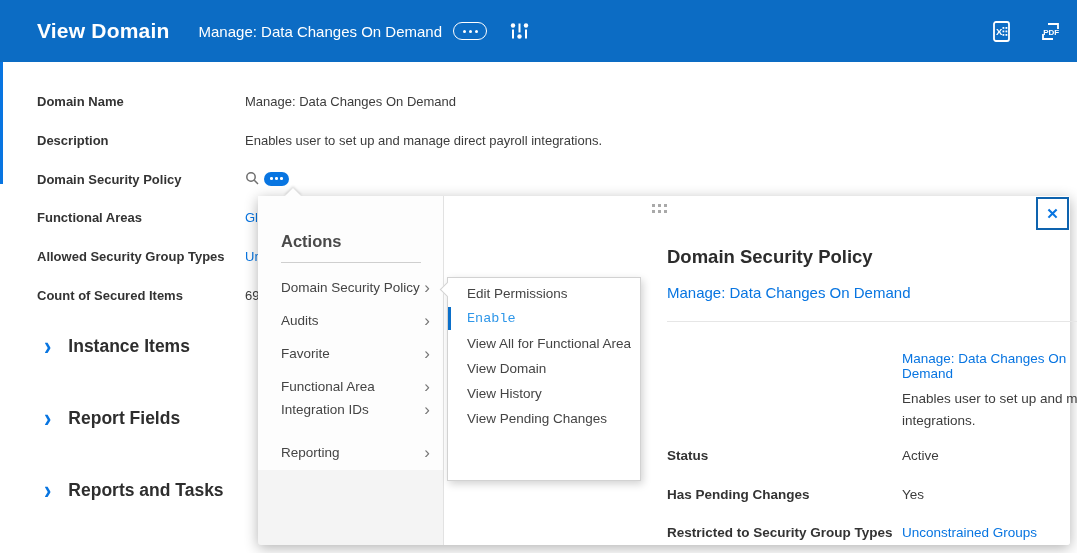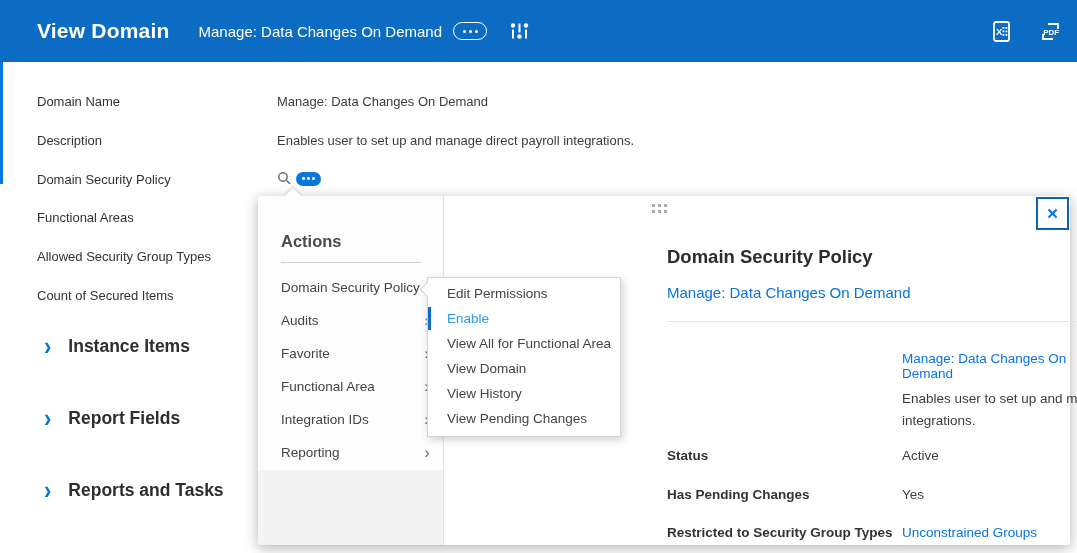--- a/index.html
+++ b/index.html
@@ -19,21 +19,21 @@
     width:34px; height:18px; border:1.5px solid #fff; border-radius:10px;
     display:flex; align-items:center; justify-content:center; gap:3px; margin-left:11px; cursor:pointer;
   }
   .pill-outline i, .pill-solid i { width:3px; height:3px; border-radius:50%; background:#fff; display:block; }
   .ra-icon { margin-left:23px; cursor:pointer; display:flex; }
   .topbar-right { position:absolute; right:15px; top:0; height:62px; display:flex; align-items:center; gap:26px; }
   .doc-icon { cursor:pointer; display:flex; }
   
   .scroll-accent { position:absolute; left:0; top:62px; width:3px; height:122px; background:#0875e1; }
   .field-row { position:absolute; left:37px; font-size:13px; display:flex; }
-  .field-label { width:240px; font-weight:normal; color:#333; flex:none; }
+  .field-label { width:208px; font-weight:bold; color:#333; flex:none; }
   .field-value { color:#3c3c3c; white-space:nowrap; }
   a.lnk { color:#0875e1; text-decoration:none; cursor:pointer; }
   .dsp-cell { display:flex; align-items:center; gap:4px; }
   .pill-solid {
     width:25px; height:14px; border-radius:8px; background:#0875e1;
     display:flex; align-items:center; justify-content:center; gap:2.5px; cursor:pointer;
   }
   .pill-solid i { width:2.5px; height:2.5px; }
   .section { position:absolute; left:44px; display:flex; align-items:center; gap:17px; cursor:pointer; }
   .section .chev { color:#0875e1; font-size:22px; font-weight:bold; line-height:18px; transform:scaleY(1.15); }
@@ -68,33 +68,33 @@
   }
   .dlg-title { position:absolute; left:223px; top:50px; font-size:18.5px; font-weight:bold; color:#2c2c2c; }
   .dlg-sub { position:absolute; left:223px; top:88px; font-size:15px; }
   .dlg-hr { position:absolute; left:223px; top:125px; width:559px; height:1px; background:#e6e6e6; }
   .dlg-row { position:absolute; left:223px; font-size:13.5px; display:flex; }
   .dlg-label { width:235px; font-weight:bold; color:#333; flex:none; }
   .dlg-value { color:#3c3c3c; }
   .dlg-desc { width:335px; line-height:22px; }
   
   .submenu {
-    position:absolute; left:427px; top:277px; width:194px; height:160px; background:#fff;
+    position:absolute; left:447px; top:277px; width:194px; height:204px; background:#fff;
     border:1px solid #d2d2d2; box-shadow:2px 3px 8px rgba(0,0,0,.18); z-index:30;
   }
   .submenu-caret {
     position:absolute; left:-6.5px; top:6px; width:11px; height:11px; background:#fff;
     border-left:1px solid #d2d2d2; border-bottom:1px solid #d2d2d2; transform:rotate(45deg);
   }
   .sub-item {
     position:relative; height:25px; display:flex; align-items:center; padding-left:19px;
     font-size:13.5px; color:#444; cursor:pointer; margin-top:0;
   }
   .sub-item.first { margin-top:3px; }
-  .sub-item.active { color:#2f97e9; }
+  .sub-item.active { color:#2f97e9;font-family:Liberation Mono, monospace; }
   .sub-item .active-bar { position:absolute; left:0; top:1px; width:3px; height:23px; background:#0b6fc9; }
   svg { display:block; }
 </style>
 </head>
 <body>
 
 <div class="screen">
 
   <div class="topbar">
     <div class="topbar-title">View Domain</div>
@@ -238,21 +238,21 @@
         <span class="chev">›</span>
       </div>
       <div class="menu-item" style="top:141px">
         <span>Favorite</span>
         <span class="chev">›</span>
       </div>
       <div class="menu-item" style="top:174px">
         <span>Functional Area</span>
         <span class="chev">›</span>
       </div>
-      <div class="menu-item" style="top:207px">
+      <div class="menu-item" style="top:197px">
         <span>Integration IDs</span>
         <span class="chev">›</span>
       </div>
       <div class="menu-item" style="top:240px">
         <span>Reporting</span>
         <span class="chev">›</span>
       </div>
     </div>
 
     <div class="drag-dots">

